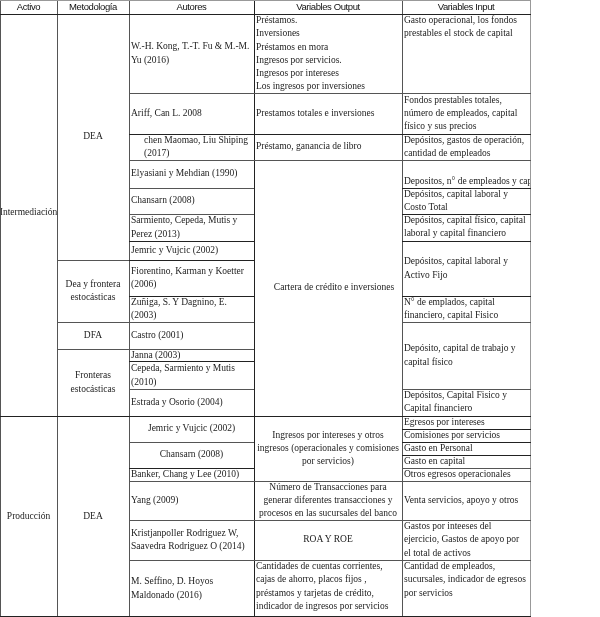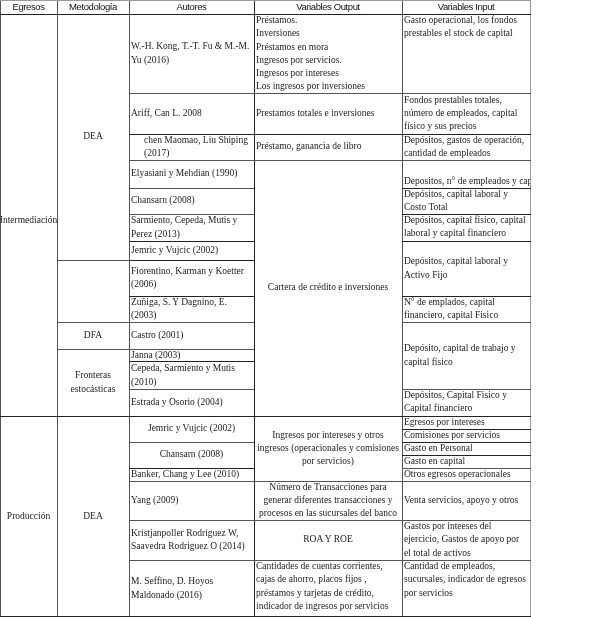--- a/index.html
+++ b/index.html
@@ -34,30 +34,31 @@
   .vl { width: 1px; }
   .thick { background: #222; }
   .gray { background: #999; }
   .lines { white-space: pre-line; }
 </style>
 </head>
 <body>
 
 <div class="tbl">
 
-  <div class="cell hdr" style="left:0;top:0;width:57px;height:14px;">Egresos</div>
+  <div class="cell hdr" style="left:0;top:0;width:57px;height:14px;">Activo</div>
   <div class="cell hdr" style="left:57px;top:0;width:72px;height:14px;">Metodología</div>
   <div class="cell hdr" style="left:129px;top:0;width:125px;height:14px;">Autores</div>
   <div class="cell hdr" style="left:254px;top:0;width:148px;height:14px;">Variables Output</div>
   <div class="cell hdr" style="left:402px;top:0;width:128px;height:14px;">Variables Input</div>
 
-  <div class="cell center" style="left:0;top:20px;width:57px;height:402px;text-align:center;">Intermediación</div>
+  <div class="cell center" style="left:0;top:12px;width:57px;height:402px;text-align:center;">Intermediación</div>
   <div class="cell center" style="left:0;top:416px;width:57px;height:201px;">Producción</div>
 
   <div class="cell center" style="left:57px;top:14px;width:72px;height:246px;">DEA</div>
+  <div class="cell center" style="left:57px;top:260px;width:72px;height:62px;">Dea y frontera estocásticas</div>
   <div class="cell center" style="left:57px;top:322px;width:72px;height:27px;">DFA</div>
   <div class="cell center" style="left:57px;top:349px;width:72px;height:67px;">Fronteras estocásticas</div>
   <div class="cell center" style="left:57px;top:416px;width:72px;height:201px;">DEA</div>
 
   <div class="cell vcenter" style="left:129px;top:14px;width:125px;height:79px;">W.-H. Kong, T.-T. Fu &amp; M.-M. Yu (2016)</div>
   <div class="cell vcenter" style="left:129px;top:93px;width:125px;height:41px;">Ariff, Can L. 2008</div>
   <div class="cell vcenter" style="left:142px;top:134px;width:125px;height:26px;">chen Maomao, Liu Shiping (2017)</div>
   <div class="cell vcenter" style="left:129px;top:160px;width:125px;height:28px;">Elyasiani y Mehdian (1990)</div>
   <div class="cell vcenter" style="left:129px;top:188px;width:125px;height:26px;">Chansarn (2008)</div>
   <div class="cell vcenter" style="left:129px;top:214px;width:125px;height:27px;">Sarmiento, Cepeda, Mutis y Perez (2013)</div>
@@ -70,21 +71,21 @@
   <div class="cell vcenter" style="left:129px;top:389px;width:125px;height:27px;">Estrada y Osorio (2004)</div>
 
   <div class="cell top lines" style="left:254px;top:14px;width:148px;height:79px;">Préstamos.
 Inversiones
 Préstamos en mora
 Ingresos por servicios.
 Ingresos por intereses
 Los ingresos por inversiones</div>
   <div class="cell vcenter" style="left:254px;top:93px;width:148px;height:41px;">Prestamos totales e inversiones</div>
   <div class="cell vcenter" style="left:254px;top:134px;width:148px;height:26px;">Préstamo, ganancia de libro</div>
-  <div class="cell center" style="left:254px;top:160px;width:148px;height:256px;">Cartera de crédito e inversiones</div>
+  <div class="cell center" style="left:260px;top:160px;width:148px;height:256px;">Cartera de crédito e inversiones</div>
 
   <div class="cell top" style="left:402px;top:14px;width:128px;height:79px;">Gasto operacional, los fondos prestables el stock de capital</div>
   <div class="cell vcenter" style="left:402px;top:93px;width:128px;height:41px;">Fondos prestables totales, número de empleados, capital físico y sus precios</div>
   <div class="cell vcenter" style="left:402px;top:134px;width:128px;height:26px;">Depósitos, gastos de operación, cantidad de empleados</div>
   <div class="cell" style="left:402px;top:160px;width:128px;height:28px;display:flex;align-items:flex-end;white-space:nowrap;">Depositos, n° de empleados y capital</div>
   <div class="cell top" style="left:402px;top:188px;width:128px;height:26px;">Depósitos, capital laboral y Costo Total</div>
   <div class="cell top" style="left:402px;top:214px;width:128px;height:27px;">Depósitos, capital físico, capital laboral y capital financiero</div>
   <div class="cell vcenter" style="left:402px;top:241px;width:128px;height:55px;">Depósitos, capital laboral y Activo Fijo</div>
   <div class="cell top" style="left:402px;top:296px;width:128px;height:26px;">N° de emplados, capital financiero, capital Fisico</div>
   <div class="cell vcenter" style="left:402px;top:322px;width:128px;height:67px;">Depósito, capital de trabajo y capital físico</div>

